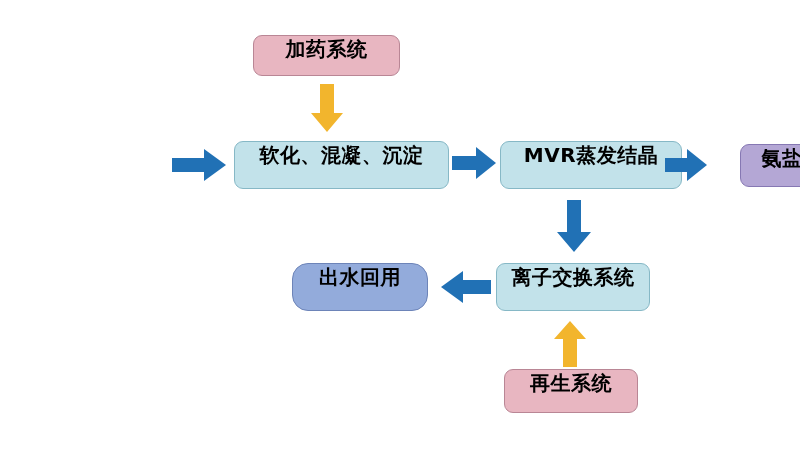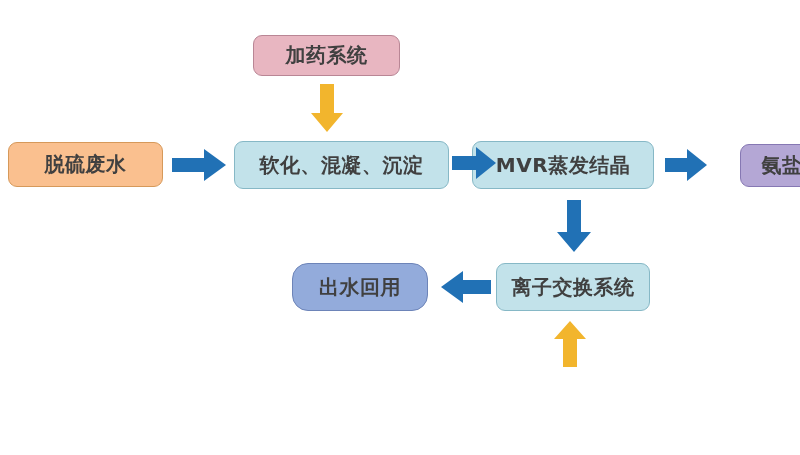--- a/index.html
+++ b/index.html
@@ -6,69 +6,69 @@
   .canvas{
     position:relative;
     width:800px;height:455px;
     background:#ffffff;
     overflow:hidden;
     font-family:"DejaVu Sans","Liberation Sans",sans-serif;
   }
   .box{
     position:absolute;
     box-sizing:border-box;
-    display:flex;align-items:center;justify-content:center;
+    display:flex;justify-content:center;
     border-radius:9px;
     border:1.5px solid transparent;
     font-size:20px;
     font-weight:700;
-    color:#404040;
+    color:#000000;
     letter-spacing:0.5px;
     white-space:nowrap;
   }
   .pink  {background:#e8b6c1;border-color:#b98695;}
   .orange{background:#fac08f;border-color:#d6995a;}
   .cyan  {background:#c2e2ea;border-color:#86b8c6;}
   .purple{background:#b4a7d5;border-color:#8678b3;margin-left:32px;}
   .blue  {background:#93abdb;border-color:#6d84b8;border-radius:16px;}
   .arrow{position:absolute;display:block;}
 </style>
 </head>
 <body>
 
 <div class="canvas">
 
   <div class="box pink" style="left:253px;top:35px;width:147px;height:41px">
     <span>加药系统</span>
   </div>
 
-  <div class="box orange" style="left:8px;top:142px;width:155px;height:45px">
-    <span>脱硫废水</span>
-  </div>
 
   <div class="box cyan" style="left:234px;top:141px;width:215px;height:48px">
     <span>软化、混凝、沉淀</span>
   </div>
 
-  <div class="box cyan" style="left:472px;top:141px;width:182px;height:48px">
+  <div class="box cyan" style="left:500px;top:141px;width:182px;height:48px">
     <span>MVR蒸发结晶</span>
   </div>
 
   <div class="box purple" style="left:708px;top:144px;width:84px;height:43px">
     <span>氨盐</span>
   </div>
 
   <div class="box cyan" style="left:496px;top:263px;width:154px;height:48px">
     <span>离子交换系统</span>
   </div>
 
   <div class="box blue" style="left:292px;top:263px;width:136px;height:48px">
     <span>出水回用</span>
   </div>
 
+  <div class="box pink" style="left:504px;top:369px;width:134px;height:44px">
+    <span>再生系统</span>
+  </div>
 
   <svg class="arrow" style="left:310px;top:84px" width="34" height="48" viewBox="0 0 34 48">
     <polygon points="10,0 24,0 24,29 33,29 17,48 1,29 10,29" fill="#f2b52d"></polygon>
   </svg>
 
   <svg class="arrow" style="left:172px;top:147px" width="54" height="36" viewBox="0 0 54 36">
     <polygon points="0,11 32,11 32,2 54,18 32,34 32,25 0,25" fill="#2171b5"></polygon>
   </svg>
 
   <svg class="arrow" style="left:452px;top:145px" width="44" height="36" viewBox="0 0 44 36">

